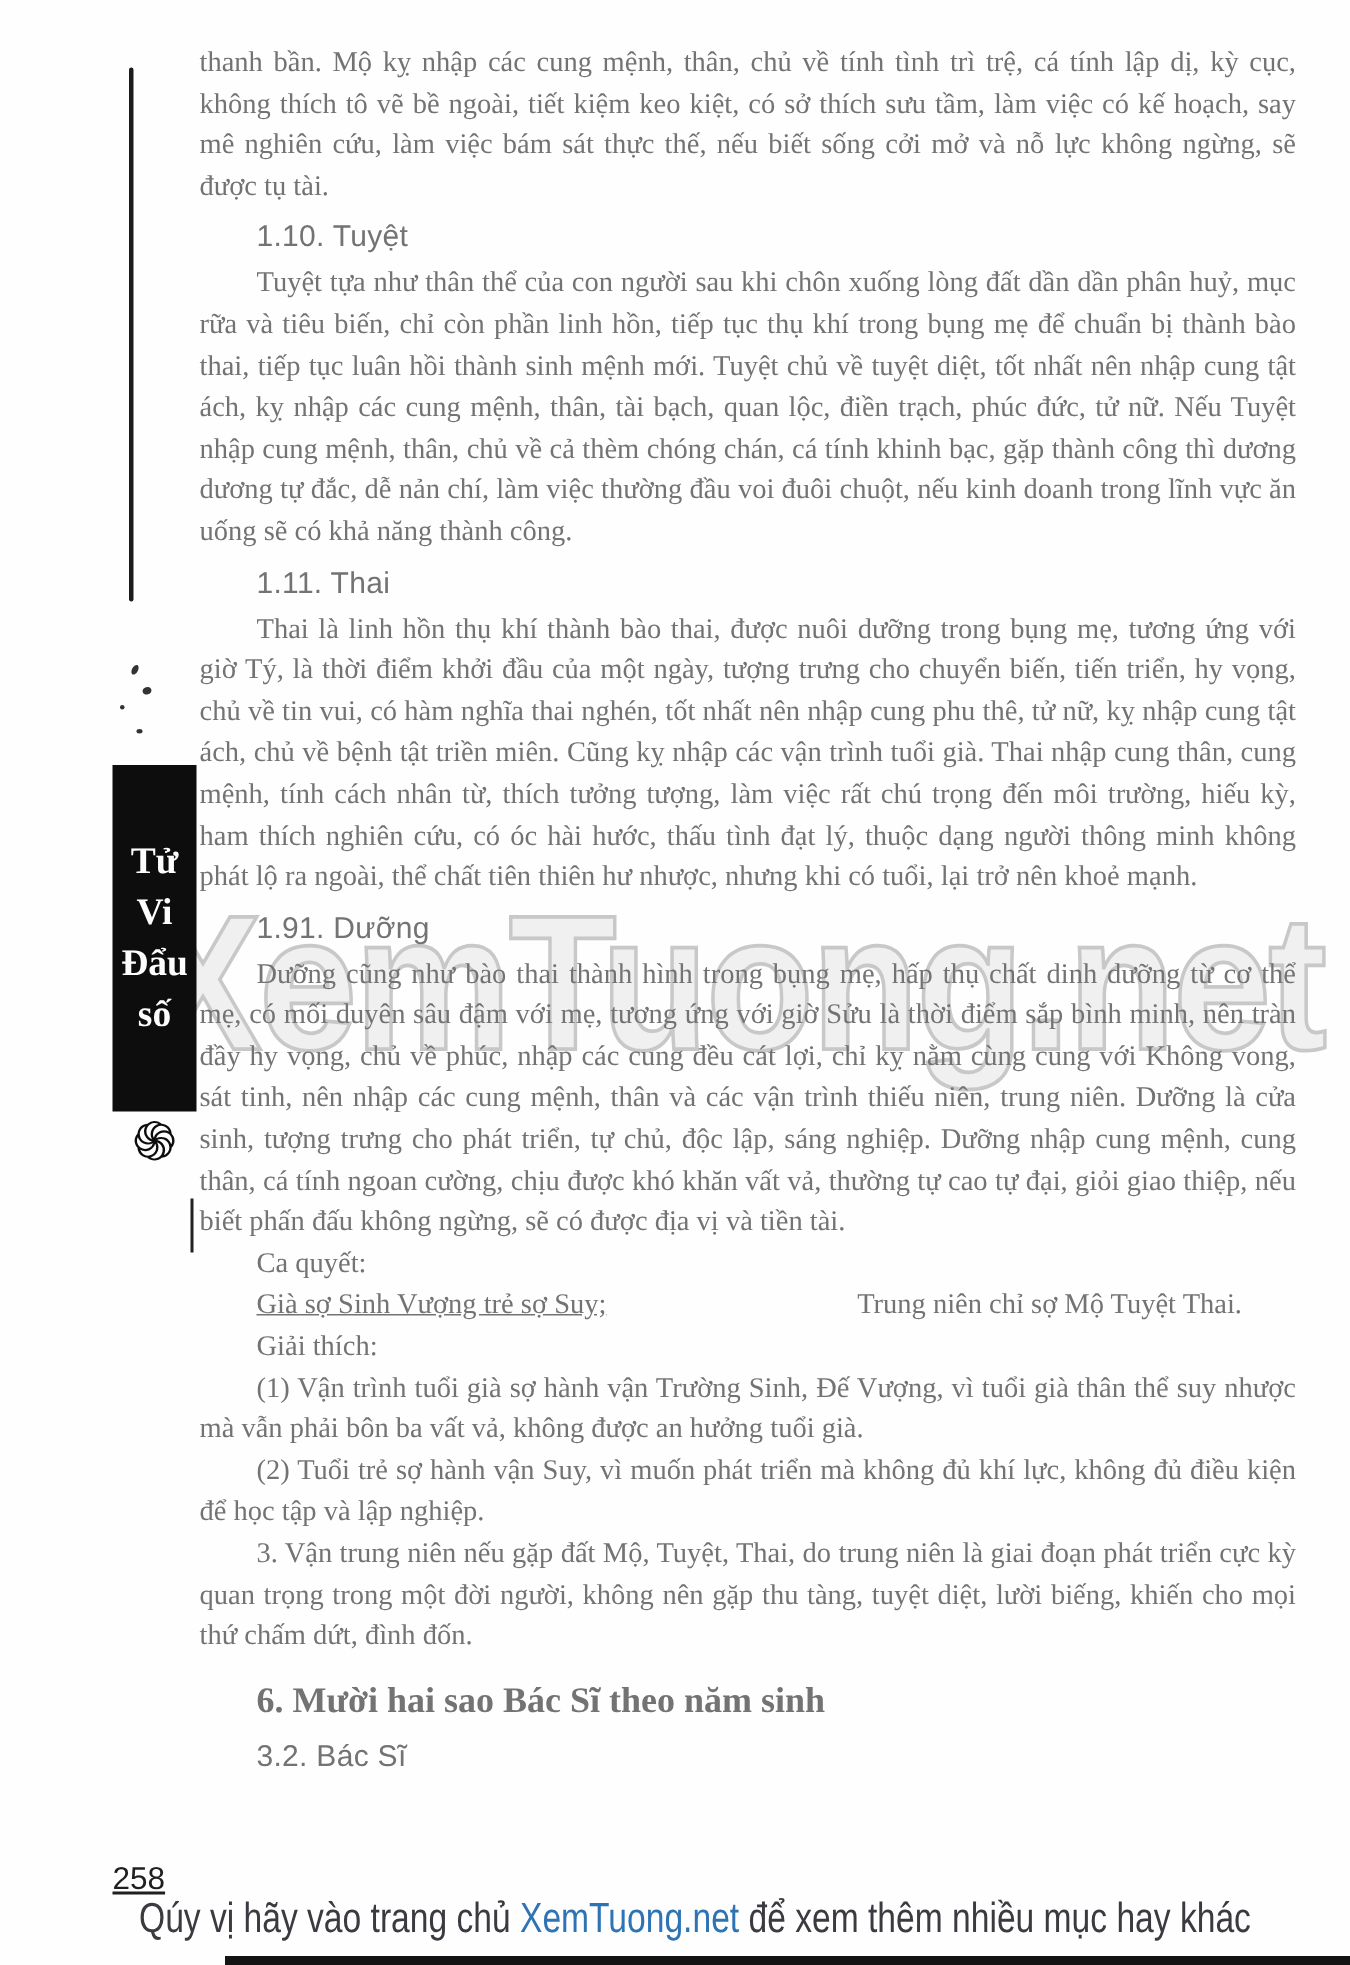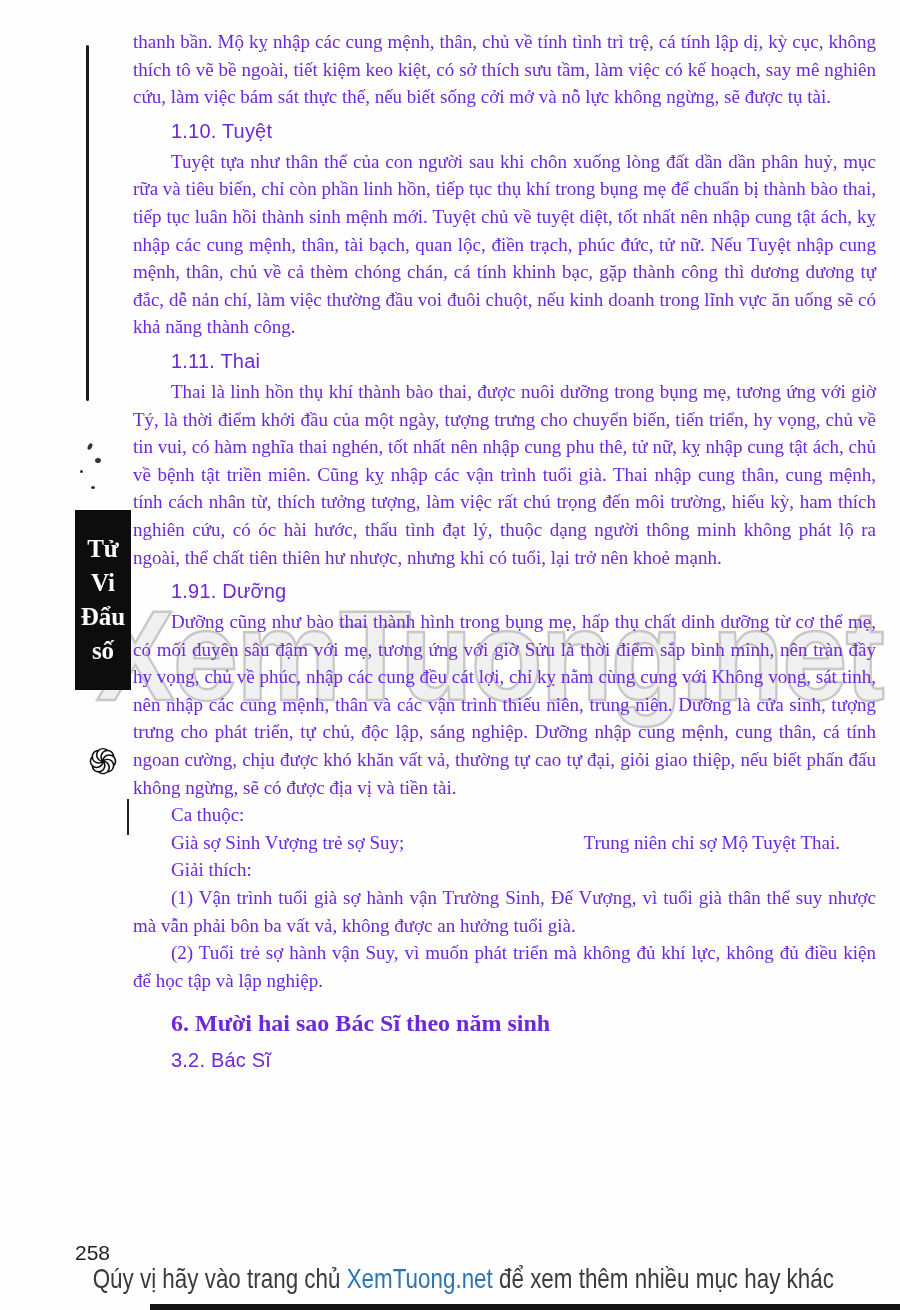--- a/index.html
+++ b/index.html
@@ -13,43 +13,43 @@
     font-family:"Liberation Sans", sans-serif; font-weight:700;
     font-size:128px; line-height:1; white-space:nowrap;
     color:rgba(255,255,255,0.65);
     -webkit-text-stroke:2.5px #c8c8c8;
     text-shadow:0 0 1px #d4d4d4;
     transform:scaleX(0.92); transform-origin:left center;
     letter-spacing:-2px;
   }
 
   .body-col {
-    position:absolute; left:133px; right:24px; top:28px; z-index:1;
-    color:#6d28d9; font-size:19px; line-height:27.6px; text-align:justify;
+    position:absolute; left:133px; right:36px; top:28px; z-index:1;
+    color:#737373; font-size:19px; line-height:27.6px; text-align:justify;
   }
   .para { text-indent:38px; }
   .para.cont { text-indent:0; }
   .label-line { text-indent:38px; text-align:left; }
   .h3 {
     font-family:"Liberation Sans", sans-serif; font-weight:400;
     font-size:20px; line-height:27px; margin:7px 0 3px 38px; text-align:left;
     letter-spacing:0.2px;
   }
   .h2 {
     font-family:"Liberation Serif", serif; font-weight:700;
     font-size:24px; line-height:30px; margin:14px 0 9px 38px; text-align:left;
   }
   .verse { display:flex; text-align:left; }
-  .verse .v-left { margin-left:38px; }
+  .verse .v-left { margin-left:38px;text-decoration:underline; }
   .verse .v-right { margin-left:auto; margin-right:36px;text-align:right; }
 
   
   .margin-rule { position:absolute; left:86px; top:45px; width:3px; height:356px; background:#1c1c1c; border-radius:2px; z-index:2; }
   .spine-bar {
-    position:absolute; left:75px; top:510px; width:56px; height:180px;
+    position:absolute; left:75px; top:510px; width:56px; height:231px;
     background:#0d0d0d; z-index:2; display:flex; flex-direction:column;
     align-items:center; justify-content:center; gap:4px;
   }
   .spine-bar span {
     color:#fdfdfd; font-family:"Liberation Serif", serif; font-weight:700;
     font-size:25px; line-height:1.2;
   }
   .spine-ornament {
     position:absolute; left:79px; top:744px; width:48px; text-align:center;
     font-size:36px; color:#0d0d0d; z-index:2; line-height:1;
@@ -58,21 +58,21 @@
   .spine-tick { position:absolute; left:127px; top:799px; width:2px; height:36px; background:#222; z-index:2; }
   .speck { position:absolute; background:#333; border-radius:50%; z-index:2; }
   .sp1 { left:88px; top:443px; width:4px; height:7px; transform:rotate(28deg); }
   .sp2 { left:95px; top:458px; width:6px; height:5px; transform:rotate(-15deg); }
   .sp3 { left:80px; top:470px; width:3px; height:3px; }
   .sp4 { left:91px; top:486px; width:4px; height:3px; }
 
   
   .page-number {
     position:absolute; left:75px; top:1241px; z-index:2;
-    font-family:"Liberation Sans", sans-serif; font-size:21px; color:#1f1f1f;
+    font-family:"Liberation Sans", sans-serif; font-size:21px; color:#1f1f1f;text-decoration:underline;
   }
   .footer-line {
     position:absolute; left:0; right:0; top:1263px; z-index:2;
     text-align:center; white-space:nowrap;
     font-family:"Liberation Sans", sans-serif; font-size:28px; color:#3a3a40;
   }
   .footer-line .squeeze { display:inline-block; transform:scaleX(0.80); transform-origin:center; }
   .footer-line .brand { color:#2e74b5; text-decoration:none; }
   .bottom-edge { position:absolute; left:150px; right:0; bottom:0; height:6px; background:#141414; z-index:3; }
 </style>
@@ -99,28 +99,29 @@
   <div class="spine-tick"></div>
 
   <div class="body-col">
     <p class="para cont">thanh bần. Mộ kỵ nhập các cung mệnh, thân, chủ về tính tình trì trệ, cá tính lập dị, kỳ cục, không thích tô vẽ bề ngoài, tiết kiệm keo kiệt, có sở thích sưu tầm, làm việc có kế hoạch, say mê nghiên cứu, làm việc bám sát thực thế, nếu biết sống cởi mở và nỗ lực không ngừng, sẽ được tụ tài.</p>
     <div class="h3">1.10. Tuyệt</div>
     <p class="para">Tuyệt tựa như thân thể của con người sau khi chôn xuống lòng đất dần dần phân huỷ, mục rữa và tiêu biến, chỉ còn phần linh hồn, tiếp tục thụ khí trong bụng mẹ để chuẩn bị thành bào thai, tiếp tục luân hồi thành sinh mệnh mới. Tuyệt chủ về tuyệt diệt, tốt nhất nên nhập cung tật ách, kỵ nhập các cung mệnh, thân, tài bạch, quan lộc, điền trạch, phúc đức, tử nữ. Nếu Tuyệt nhập cung mệnh, thân, chủ về cả thèm chóng chán, cá tính khinh bạc, gặp thành công thì dương dương tự đắc, dễ nản chí, làm việc thường đầu voi đuôi chuột, nếu kinh doanh trong lĩnh vực ăn uống sẽ có khả năng thành công.</p>
     <div class="h3">1.11. Thai</div>
     <p class="para">Thai là linh hồn thụ khí thành bào thai, được nuôi dưỡng trong bụng mẹ, tương ứng với giờ Tý, là thời điểm khởi đầu của một ngày, tượng trưng cho chuyển biến, tiến triển, hy vọng, chủ về tin vui, có hàm nghĩa thai nghén, tốt nhất nên nhập cung phu thê, tử nữ, kỵ nhập cung tật ách, chủ về bệnh tật triền miên. Cũng kỵ nhập các vận trình tuổi già. Thai nhập cung thân, cung mệnh, tính cách nhân từ, thích tưởng tượng, làm việc rất chú trọng đến môi trường, hiếu kỳ, ham thích nghiên cứu, có óc hài hước, thấu tình đạt lý, thuộc dạng người thông minh không phát lộ ra ngoài, thể chất tiên thiên hư nhược, nhưng khi có tuổi, lại trở nên khoẻ mạnh.</p>
     <div class="h3">1.91. Dưỡng</div>
     <p class="para">Dưỡng cũng như bào thai thành hình trong bụng mẹ, hấp thụ chất dinh dưỡng từ cơ thể mẹ, có mối duyên sâu đậm với mẹ, tương ứng với giờ Sửu là thời điểm sắp bình minh, nên tràn đầy hy vọng, chủ về phúc, nhập các cung đều cát lợi, chỉ kỵ nằm cùng cung với Không vong, sát tinh, nên nhập các cung mệnh, thân và các vận trình thiếu niên, trung niên. Dưỡng là cửa sinh, tượng trưng cho phát triển, tự chủ, độc lập, sáng nghiệp. Dưỡng nhập cung mệnh, cung thân, cá tính ngoan cường, chịu được khó khăn vất vả, thường tự cao tự đại, giỏi giao thiệp, nếu biết phấn đấu không ngừng, sẽ có được địa vị và tiền tài.</p>
-    <p class="label-line">Ca thuộc:</p>
+    <p class="label-line">Ca quyết:</p>
     <div class="verse">
       <span class="v-left">Già sợ Sinh Vượng trẻ sợ Suy;</span>
       <span class="v-right">Trung niên chỉ sợ Mộ Tuyệt Thai.</span>
     </div>
     <p class="label-line">Giải thích:</p>
     <p class="para">(1) Vận trình tuổi già sợ hành vận Trường Sinh, Đế Vượng, vì tuổi già thân thể suy nhược mà vẫn phải bôn ba vất vả, không được an hưởng tuổi già.</p>
     <p class="para">(2) Tuổi trẻ sợ hành vận Suy, vì muốn phát triển mà không đủ khí lực, không đủ điều kiện để học tập và lập nghiệp.</p>
+    <p class="para">3. Vận trung niên nếu gặp đất Mộ, Tuyệt, Thai, do trung niên là giai đoạn phát triển cực kỳ quan trọng trong một đời người, không nên gặp thu tàng, tuyệt diệt, lười biếng, khiến cho mọi thứ chấm dứt, đình đốn.</p>
     <div class="h2">6. Mười hai sao Bác Sĩ theo năm sinh</div>
     <div class="h3">3.2. Bác Sĩ</div>
   </div>
 
   <div class="page-number">258</div>
 
   <div class="footer-line">
     <span class="squeeze">
       <span>Qúy vị hãy vào trang chủ </span><span class="brand">XemTuong.net</span><span> để xem thêm nhiều mục hay khác</span>
     </span>

